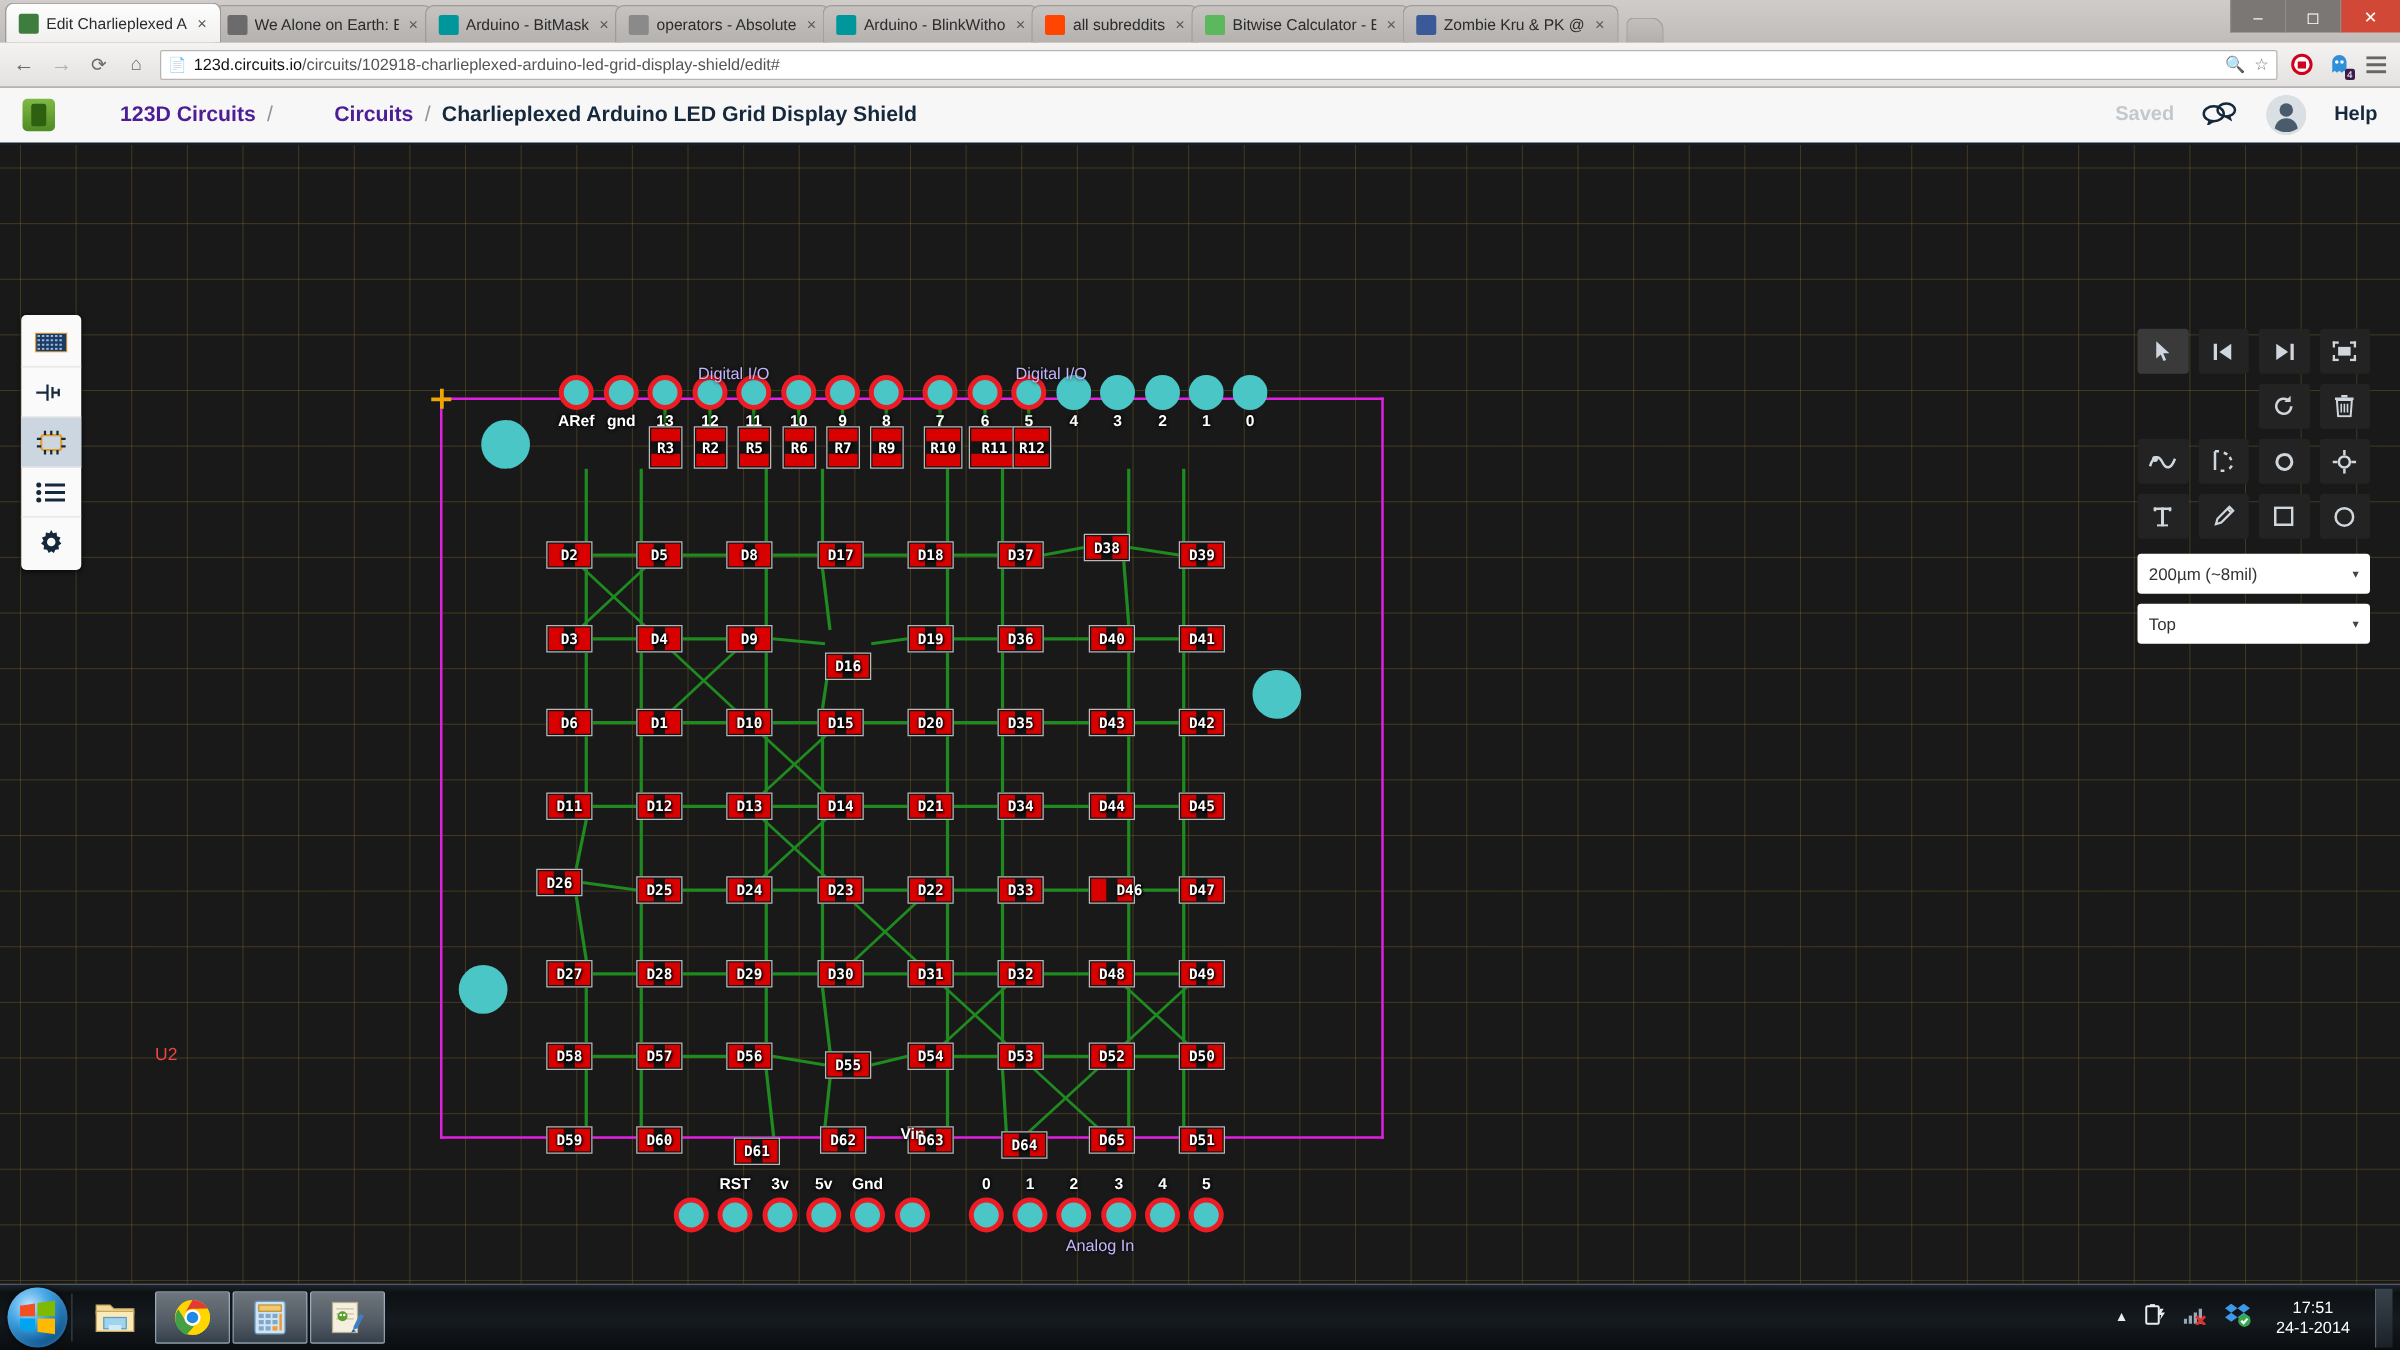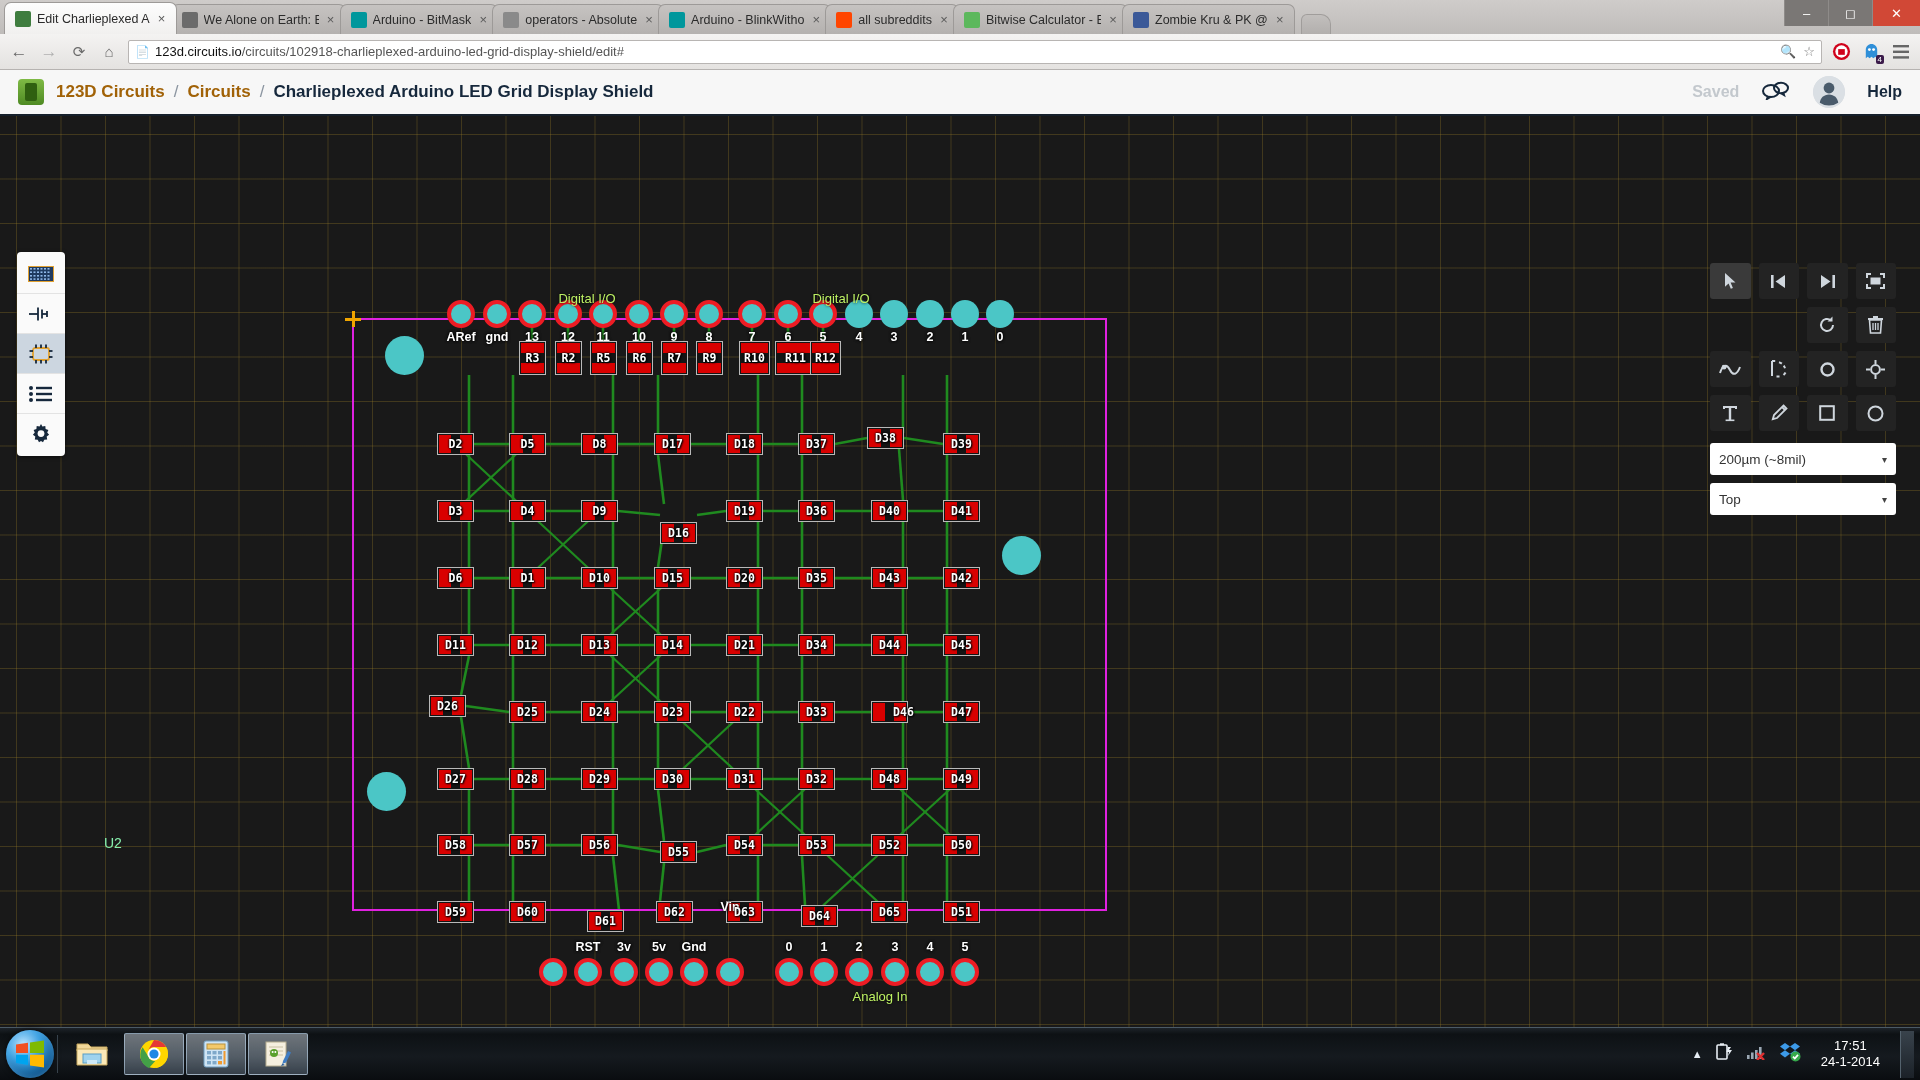--- a/index.html
+++ b/index.html
@@ -34,21 +34,21 @@
   .extico { width:22px; height:22px; display:flex; align-items:center; justify-content:center; }
 
   
   .app { position:absolute; left:0; top:70px; width:1920px; height:957px; background:#1b1b1b; }
   .apphead { height:46px; background:#f7f7f7; border-bottom:2px solid #16202b;
              display:flex; align-items:center; padding:0 18px; gap:12px; }
   .logo { width:26px; height:26px; border-radius:4px; background:linear-gradient(#7fba45,#4e8a23); position:relative; }
   .logo:before{ content:""; position:absolute; left:7px; top:4px; width:12px; height:18px; background:#2f6010; border-radius:2px;}
   .crumbs { display:flex; align-items:center; gap:9px; font-size:17px; color:#16283c; font-weight:bold; }
   .crumbs .sep { color:#8b95a0; font-weight:normal; }
-  .crumbs a { color:#a16207; text-decoration:none; }
+  .crumbs a { color:#4c1d95; text-decoration:none;margin-left:40px; }
   .headright { margin-left:auto; display:flex; align-items:center; gap:22px; }
   .saved { color:#c3c8cd; font-size:16px; font-weight:bold; }
   .avatar { width:32px; height:32px; border-radius:50%; background:#d9dde1; display:flex; align-items:flex-end; justify-content:center; overflow:hidden;}
   .help { color:#16283c; font-size:16px; font-weight:bold; }
 
   
   .canvas { position:absolute; left:0; top:46px; width:1920px; height:911px; background:#191919; overflow:hidden; }
   .gridlayer { position:absolute; inset:0;
     background-image:
       linear-gradient(to right, rgba(160,130,40,.30) 1px, transparent 1px),
@@ -81,32 +81,32 @@
   .origin:before,.origin:after{ content:""; position:absolute; background:#f0a500; }
   .origin:before{ left:7px; top:0; width:3px; height:16px;}
   .origin:after{ left:0; top:7px; width:16px; height:3px;}
 
   .hole { position:absolute; width:39px; height:39px; border-radius:50%; background:#4bc6c6; }
   .pad { position:absolute; width:20px; height:20px; border-radius:50%; background:#4bc6c6;
          border:4px solid #ed1c24; box-sizing:content-box; }
   .pad.nocopper { border-color:transparent; }
   .padlbl { position:absolute; color:#fff; font-size:12.5px; font-weight:bold; white-space:nowrap;
             text-shadow:0 0 3px #000,0 0 3px #000; }
-  .secthdr { position:absolute; color:#bef264; font-size:13px; white-space:nowrap; text-shadow:0 0 3px #000; }
+  .secthdr { position:absolute; color:#c4b5fd; font-size:13px; white-space:nowrap; text-shadow:0 0 3px #000; }
 
   .part { position:absolute; border:1px solid #b9b9b9; background:#141414; display:flex; align-items:center; justify-content:center; }
   .part .copL,.part .copR { position:absolute; top:1px; bottom:1px; width:33%; background:#d90000; }
   .part .copL{ left:1px; } .part .copR{ right:1px; }
   .part .lbl { position:relative; z-index:2; color:#fff; font-size:11.5px; font-weight:bold;
                text-shadow:0 0 2px #000,0 0 2px #000,1px 1px 2px #000; font-family:"DejaVu Sans Mono", monospace; }
   .led { width:37px; height:22px; }
   .res { width:27px; height:34px; flex-direction:column; }
   .res .copT,.res .copB { position:absolute; left:1px; right:1px; height:32%; background:#d90000; }
   .res .copT{ top:1px; } .res .copB{ bottom:1px; }
-  .u2 { position:absolute; color:#86efac; font-size:14px; }
+  .u2 { position:absolute; color:#ef4444; font-size:14px;margin-left:20px; }
 
   svg.traces { position:absolute; left:0; top:0; width:755px; height:715px; pointer-events:none; }
 
   
   .taskbar { position:absolute; left:0; bottom:0; width:1920px; height:53px;
              background:linear-gradient(#1d2329 0%, #0d1114 12%, #151a1f 55%, #0a0d10 100%);
              border-top:1px solid #4b5a66; display:flex; align-items:center; }
   .startorb { width:48px; height:48px; border-radius:50%; margin-left:6px;
               background:radial-gradient(circle at 36% 30%, #bfe6ff 0%, #3a9fe0 38%, #0a4f86 72%, #04304f 100%);
               box-shadow:0 0 8px rgba(120,200,255,.5) inset, 0 0 6px rgba(0,0,0,.7); position:relative; }

